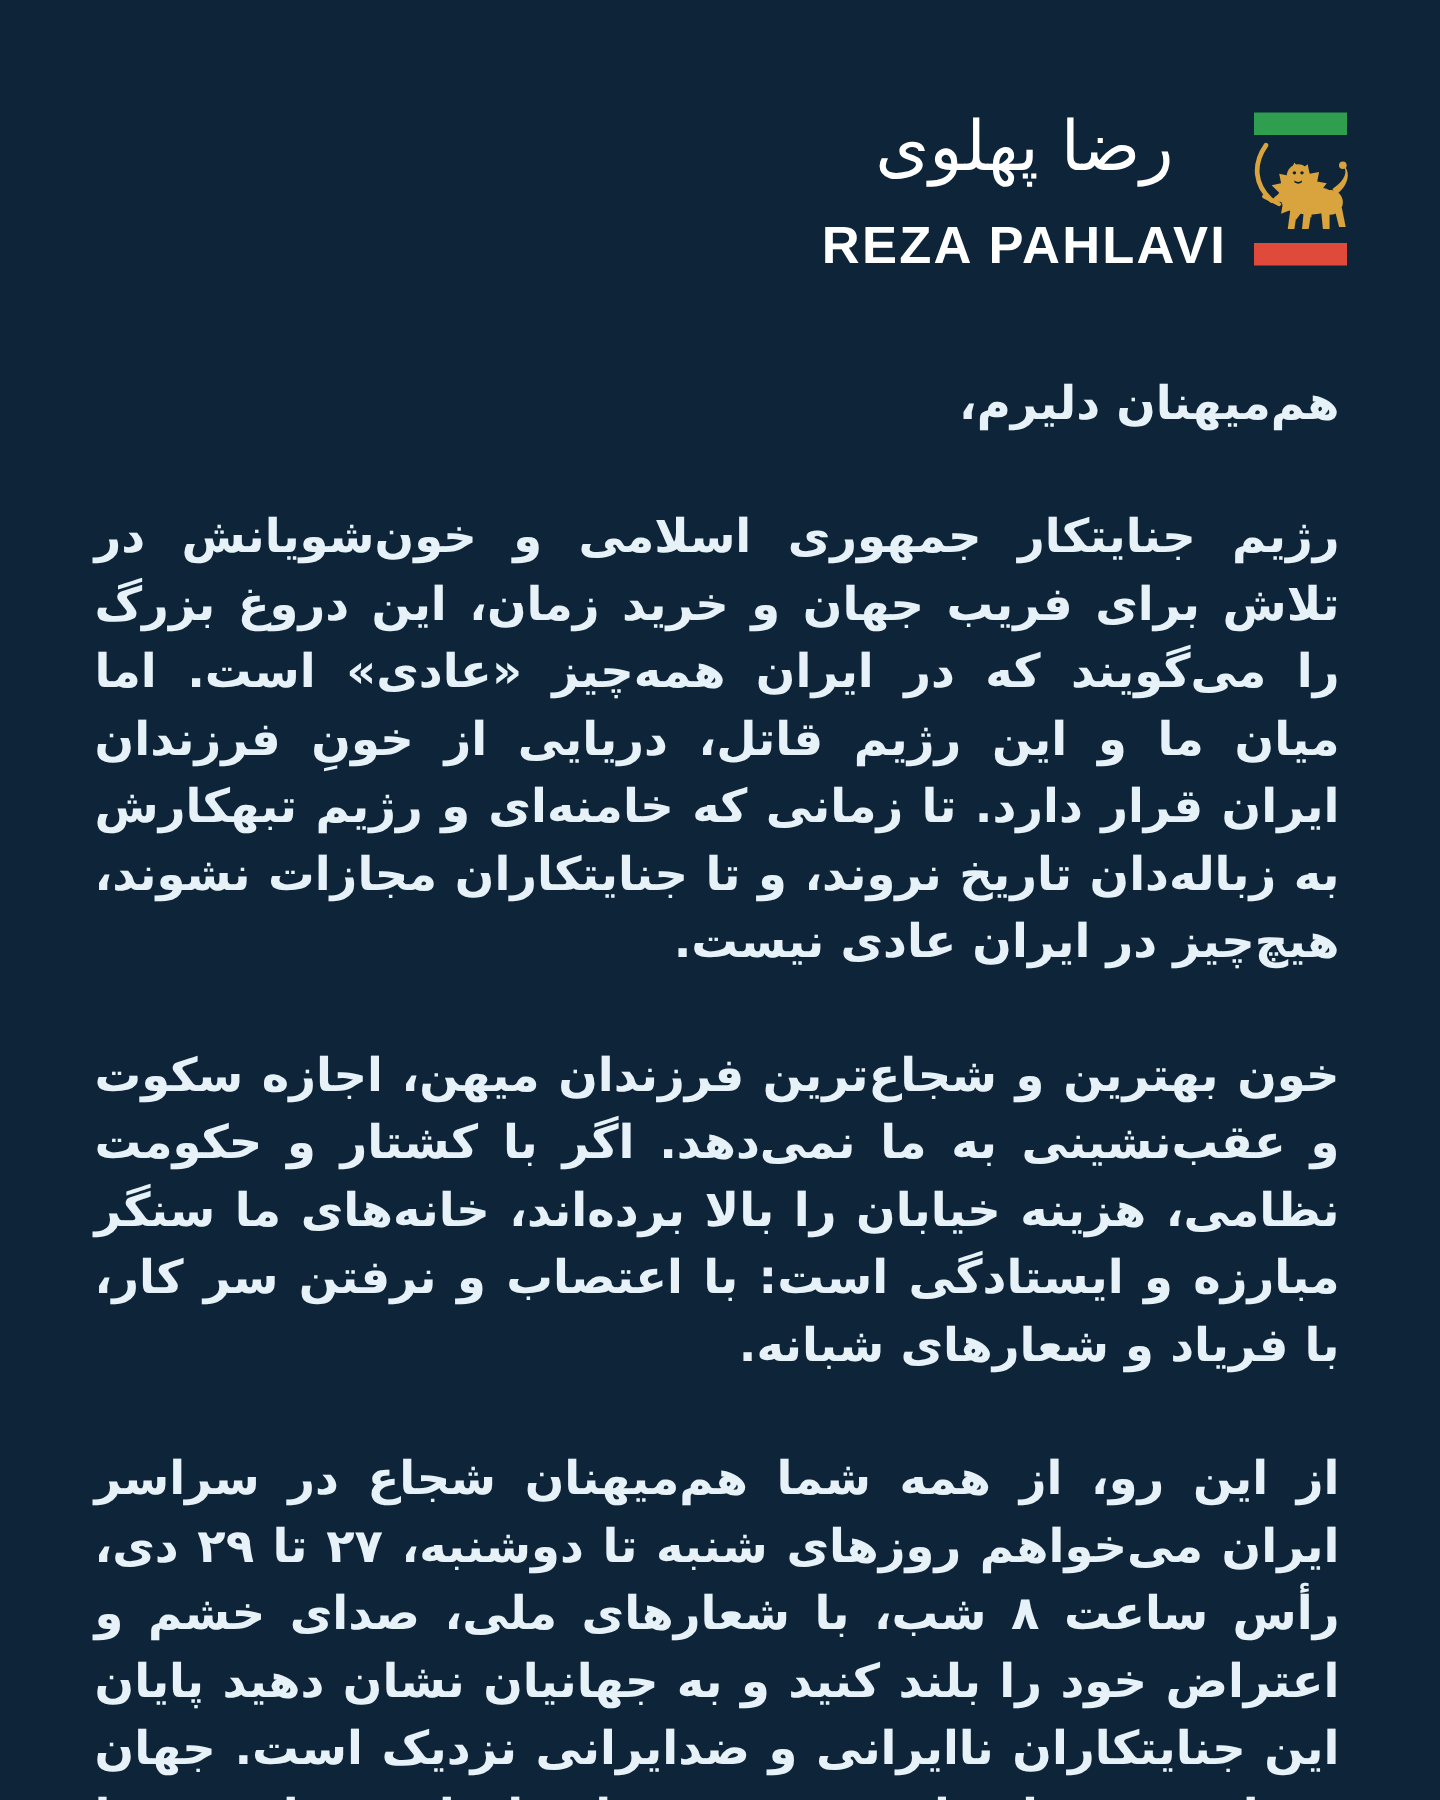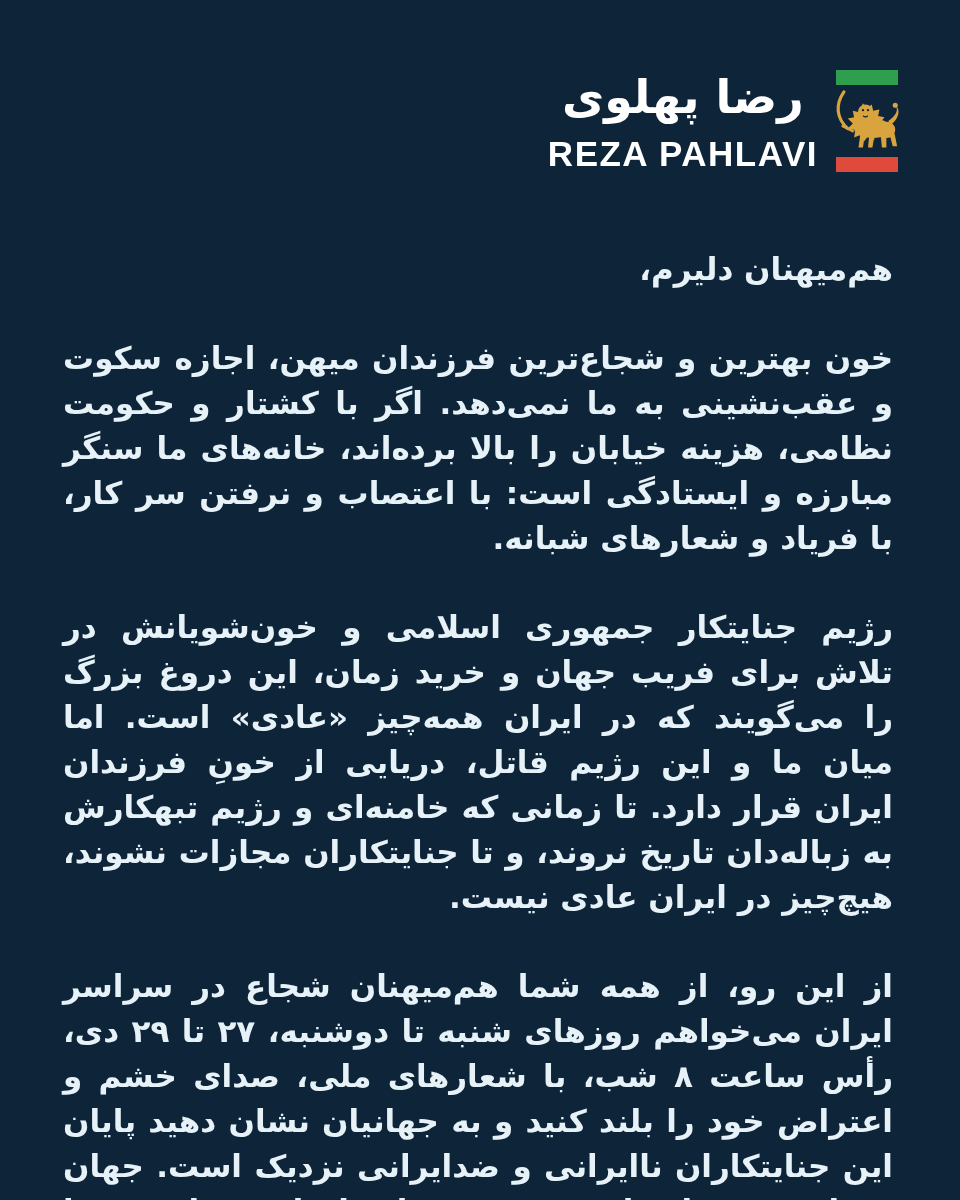--- a/index.html
+++ b/index.html
@@ -26,32 +26,32 @@
   }
   .logo-text {
     display: flex;
     flex-direction: column;
     align-items: center;
   }
   .logo-fa {
     direction: rtl;
     color: #ffffff;
     font-size: 46px;
-    font-weight: bold;
+    font-weight: normal;
     line-height: 1.3;
     white-space: nowrap;
   }
   .logo-en {
     color: #ffffff;
     font-family: "Liberation Sans", sans-serif;
     font-size: 35px;
     font-weight: bold;
     letter-spacing: 1.5px;
     white-space: nowrap;
-    margin-top: 6px;
+    margin-top: 16px;
   }
   .flag {
     width: 62px;
     height: 102px;
     position: relative;
     display: flex;
     flex-direction: column;
     justify-content: space-between;
   }
   .flag-bar {
@@ -135,19 +135,19 @@
 
           <path d="M52 41 q4 3 8 0 l0 2 q-4 3 -8 0 Z"></path>
         </g>
       </svg>
       <div class="flag-bar red"></div>
     </div>
   </div>
 
   <div class="letter">
     <p class="salutation">هم‌میهنان دلیرم،</p>
+    <p>رژیم جنایتکار جمهوری اسلامی و خون‌شویانش در تلاش برای فریب جهان و خرید زمان، این دروغ بزرگ را می‌گویند که در ایران همه‌چیز «عادی» است. اما میان ما و این رژیم قاتل، دریایی از خونِ فرزندان ایران قرار دارد. تا زمانی که خامنه‌ای و رژیم تبهکارش به زباله‌دان تاریخ نروند، و تا جنایتکاران مجازات نشوند، هیچ‌چیز در ایران عادی نیست.</p>
     <p>خون بهترین و شجاع‌ترین فرزندان میهن، اجازه سکوت و عقب‌نشینی به ما نمی‌دهد. اگر با کشتار و حکومت نظامی، هزینه خیابان را بالا برده‌اند، خانه‌های ما سنگر مبارزه و ایستادگی است: با اعتصاب و نرفتن سر کار، با فریاد و شعارهای شبانه.</p>
-    <p>رژیم جنایتکار جمهوری اسلامی و خون‌شویانش در تلاش برای فریب جهان و خرید زمان، این دروغ بزرگ را می‌گویند که در ایران همه‌چیز «عادی» است. اما میان ما و این رژیم قاتل، دریایی از خونِ فرزندان ایران قرار دارد. تا زمانی که خامنه‌ای و رژیم تبهکارش به زباله‌دان تاریخ نروند، و تا جنایتکاران مجازات نشوند، هیچ‌چیز در ایران عادی نیست.</p>
     <p>از این رو، از همه شما هم‌میهنان شجاع در سراسر ایران می‌خواهم روزهای شنبه تا دوشنبه، ۲۷ تا ۲۹ دی، رأس ساعت ۸ شب، با شعارهای ملی، صدای خشم و اعتراض خود را بلند کنید و به جهانیان نشان دهید پایان این جنایتکاران ناایرانی و ضدایرانی نزدیک است. جهان شجاعت شما را می‌بیند و از انقلاب ملی شما حمایت‌های آشکارتر و عملی‌تر خواهد کرد.</p>
 
   </div>
 
 </div>
 
 </body></html>

